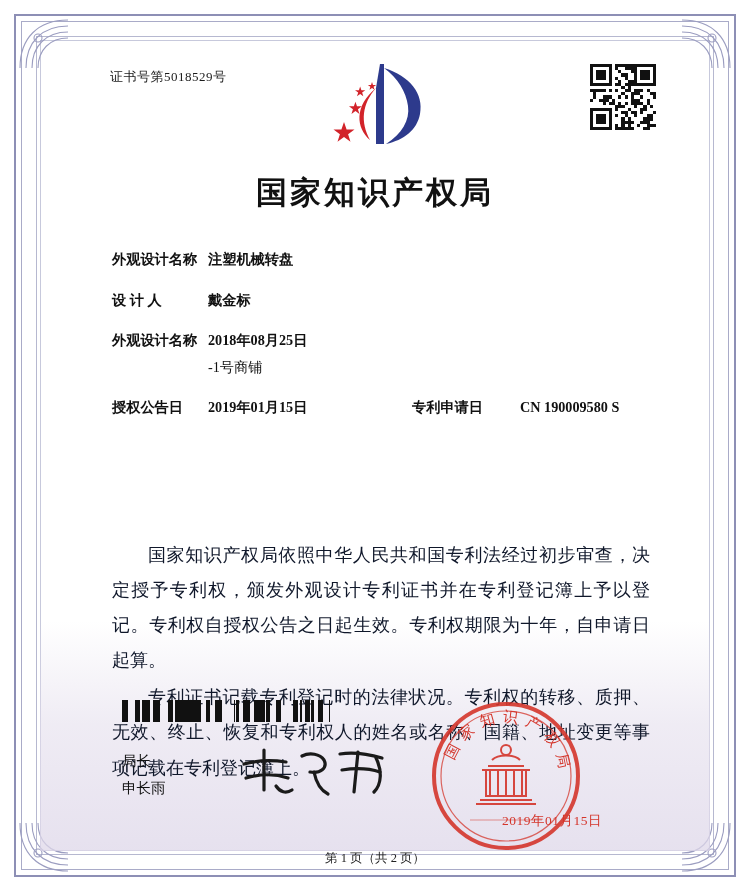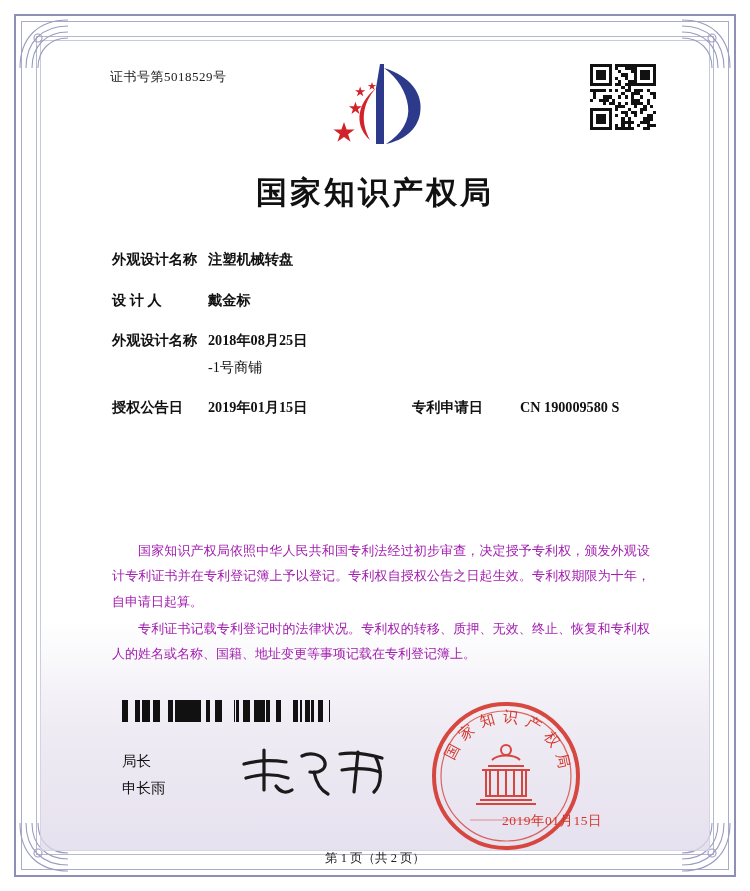--- a/index.html
+++ b/index.html
@@ -160,22 +160,22 @@
   }
   .twocol .grp.first { width: 300px; }
   .twocol .lbl { width: 96px; flex: 0 0 96px; }
   .twocol .lbl2 { width: 108px; flex: 0 0 108px; }
 
   .paras {
     position: absolute;
     left: 112px;
     right: 100px;
     top: 538px;
-    font-size: 13px;
-    color: #a21caf;
+    font-size: 18px;
+    color: #0f172a;
     line-height: 1.95;
     text-align: justify;
   }
   .paras p {
     margin: 0 0 2px 0;
     text-indent: 2em;
   }
 
   .barcode {
     position: absolute;

